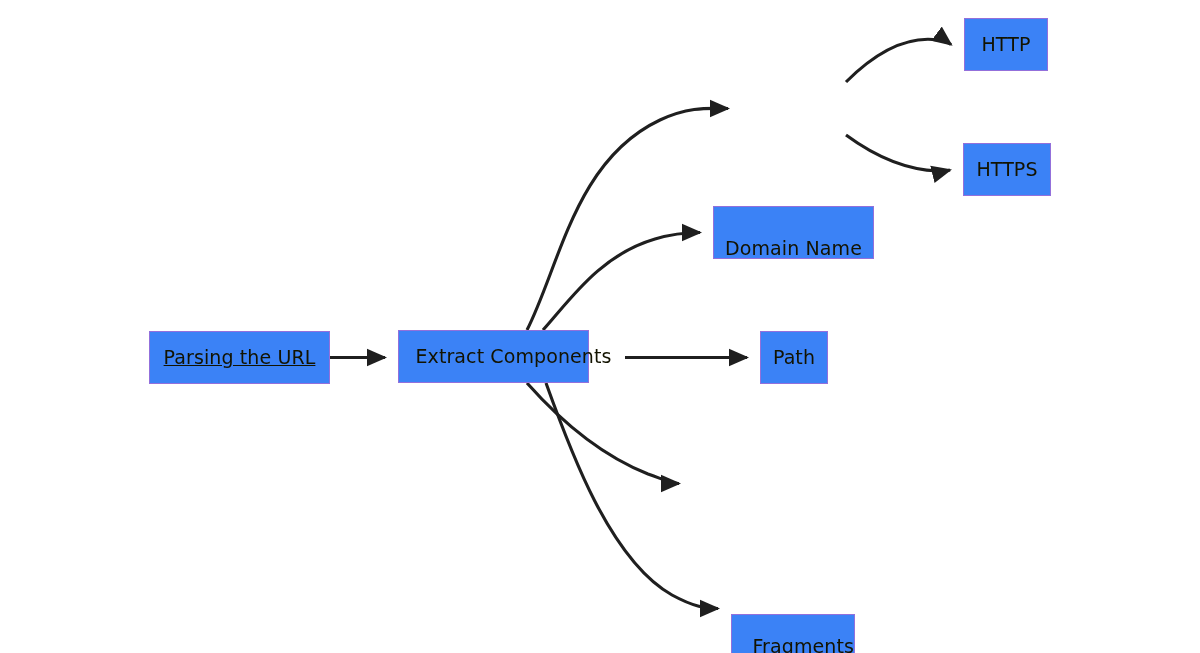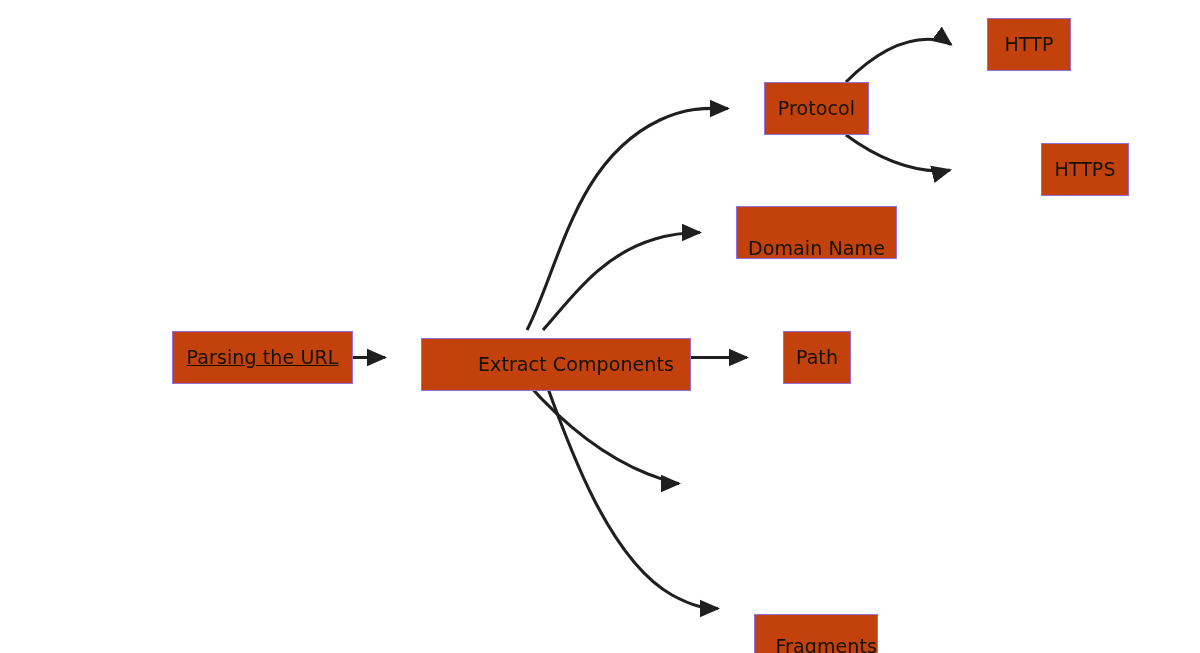--- a/index.html
+++ b/index.html
@@ -21,32 +21,31 @@
     position: absolute;
     left: 0;
     top: 0;
     width: 1200px;
     height: 653px;
     pointer-events: none;
   }
   .node {
     position: absolute;
     box-sizing: border-box;
-    background: #c2410c;
+    background: #3b82f6;
     border: 1.6px solid #9370db;
     display: flex;
     align-items: center;
     justify-content: center;
     color: #131300;
     font-size: 19px;
     line-height: 1;
     letter-spacing: 0.1px;
     white-space: nowrap;
     z-index: 2;
-    margin-left: 23px;
   }
 </style>
 </head>
 <body>
 
 <div id="canvas">
 
   <svg id="edges" viewBox="0 0 1200 653" xmlns="http://www.w3.org/2000/svg">
     <defs>
       <marker id="arrow" viewBox="0 0 10 10" refX="9" refY="5" markerWidth="6.5" markerHeight="6.5" orient="auto-start-reverse">
@@ -70,33 +69,30 @@
       <path d="M 846 82 C 880 48, 910 36, 938 40 C 945 41, 949 43, 951 44.5"></path>
 
       <path d="M 846 135 C 880 160, 910 170, 938 171 C 945 171, 948 170.5, 950 170"></path>
     </g>
   </svg>
 
   <div class="node" style="left:149px; top:331px; width:181px; height:53px;text-decoration:underline;">
     <span>Parsing the URL</span>
   </div>
 
-  <div class="node" style="left:398px; top:338px; width:270px; height:53px;padding-left:40px;">
+  <div class="node" style="left:398px; top:330px; width:191px; height:53px;padding-left:40px;">
     <span>Extract Components</span>
   </div>
 
-  <div class="node" style="left:741px; top:82px; width:105px; height:53px;">
-    <span>Protocol</span>
-  </div>
 
   <div class="node" style="left:964px; top:18px; width:84px; height:53px;">
     <span>HTTP</span>
   </div>
 
-  <div class="node" style="left:1018px; top:143px; width:88px; height:53px;">
+  <div class="node" style="left:963px; top:143px; width:88px; height:53px;">
     <span>HTTPS</span>
   </div>
 
   <div class="node" style="left:713px; top:206px; width:161px; height:53px;align-items:flex-end;">
     <span>Domain Name</span>
   </div>
 
   <div class="node" style="left:760px; top:331px; width:68px; height:53px;">
     <span>Path</span>
   </div>

